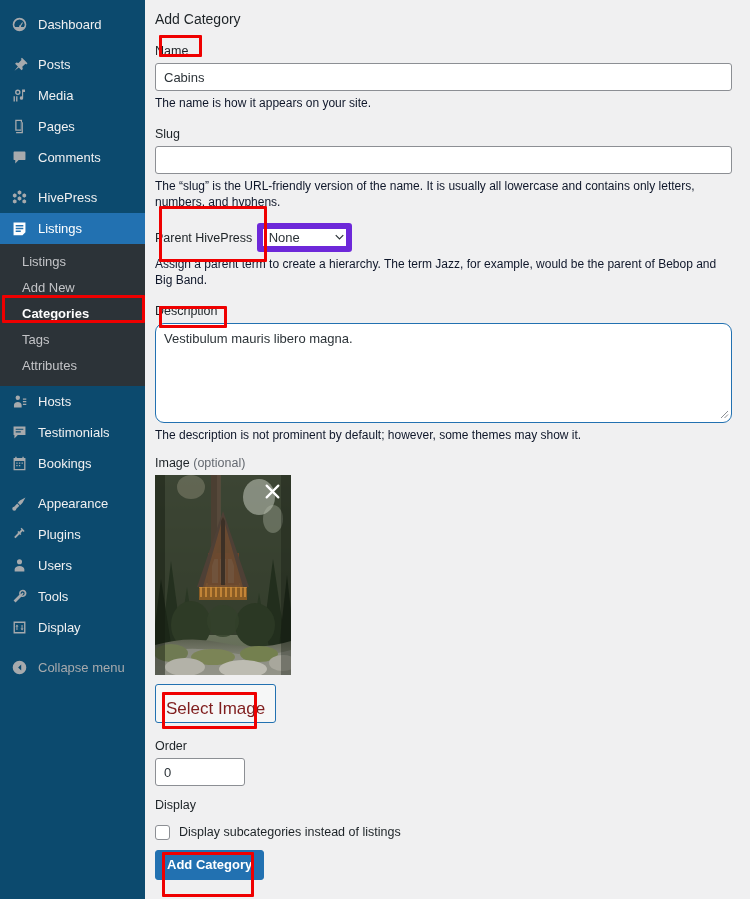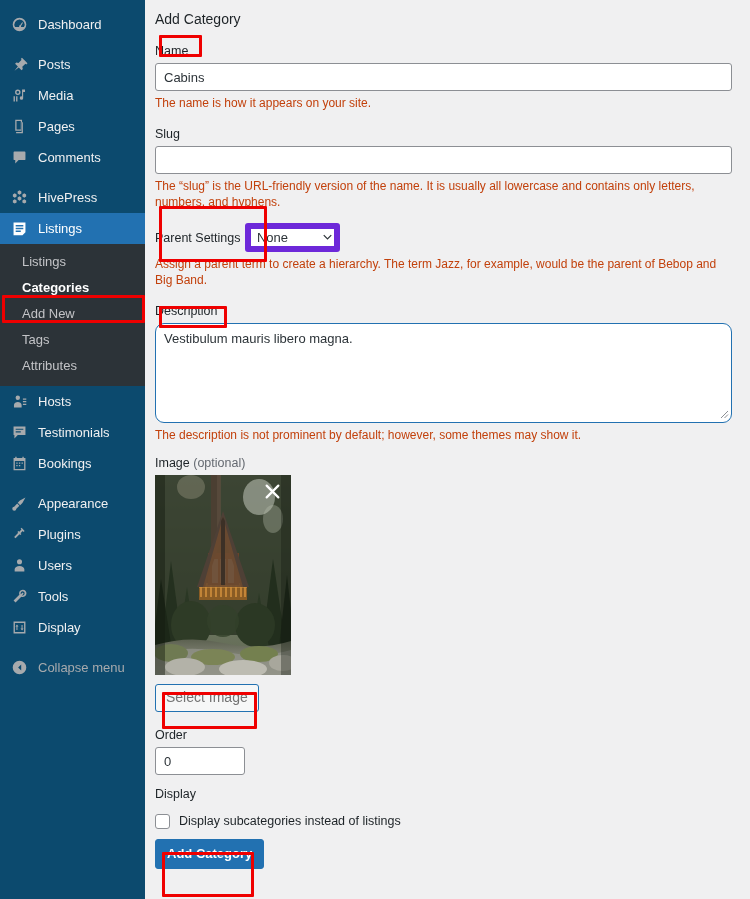--- a/index.html
+++ b/index.html
@@ -86,21 +86,21 @@
     border-radius: 3px;
     background: #fff;
     font-size: 13px;
     color: #2c3338;
     padding: 0 8px;
     font-family: "Liberation Sans", sans-serif;
     outline: none;
   }
   .fhelp {
     font-size: 12px;
-    color: #c2410c;
+    color: #0f172a;
     line-height: 16px;
     margin-top: 4px;
     max-width: 566px;
   }
   select.fselect {
     height: 29px;
     width: 95px;
     border: 6px solid #6d28d9;
     border-radius: 3px;
     background: #fff;
@@ -154,24 +154,24 @@
   .thumb .xbtn {
     position: absolute;
     top: 8px; right: 10px;
     width: 17px; height: 17px;
     cursor: pointer;
   }
   .btn-secondary {
     display: inline-block;
     border: 1px solid #2271b1;
     background: #f6f7f7;
-    color: #737373;
-    font-size: 14px;
+    color: #7f1d1d;
+    font-size: 17px;
     border-radius: 3px;
-    padding: 4px 10px 5px 10px;
+    padding: 15px 10px 5px 10px;
     line-height: 17px;
     font-family: "Liberation Sans", sans-serif;
     cursor: pointer;
   }
   .btn-primary {
     display: inline-block;
     border: 1px solid #2271b1;
     background: #2271b1;
     color: #fff;
     font-size: 13px;
@@ -277,22 +277,22 @@
         <svg width="17" height="17" viewBox="0 0 20 20" fill="currentColor">
             <path d="M3 3h14v11.5L13.5 18H3V3zm2.5 3v1.6h9V6h-9zm0 3.2v1.6h9V9.2h-9zm0 3.2v1.6h6v-1.6h-6z"></path>
           </svg>
       </span>
       <span class="mlabel">Listings</span>
 
     </div>
 
     <div id="submenu">
       <span class="sub-item">Listings</span>
+      <span class="sub-item">Add New</span>
       <span class="sub-item current">Categories</span>
-      <span class="sub-item">Add New</span>
       <span class="sub-item">Tags</span>
       <span class="sub-item">Attributes</span>
     </div>
 
     <div class="menu-item">
       <span class="ico">
         <svg width="17" height="17" viewBox="0 0 20 20" fill="currentColor">
             <path d="M8 3a2.6 2.6 0 100 5.2A2.6 2.6 0 008 3zM3.5 17v-3c0-2 2.4-3.3 4.5-3.3s4.5 1.3 4.5 3.3v3h-9zM14 6.5h4V8h-4V6.5zm0 3h4V11h-4V9.5zm0 3h4V14h-4v-1.5z"></path>
           </svg>
       </span>
@@ -387,21 +387,21 @@
       <div class="fhelp">The name is how it appears on your site.</div>
     </div>
 
     <div class="field">
       <span class="flabel">Slug</span>
       <input class="finput" type="text" value="" style="">
       <div class="fhelp">The “slug” is the URL-friendly version of the name. It is usually all lowercase and contains only letters, numbers, and hyphens.</div>
     </div>
 
     <div class="field">
-      <span class="flabel">Parent Settings</span>
+      <span class="flabel">Parent HivePress</span>
       <span class="select-wrap">
         <select class="fselect">
           <option>None</option>
         </select>
         <svg class="chev" viewBox="0 0 12 8">
           <path d="M1 1.5L6 6.5L11 1.5" stroke="#2c3338" stroke-width="1.6" fill="none"></path>
         </svg>
       </span>
       <div class="fhelp">Assign a parent term to create a hierarchy. The term Jazz, for example, would be the parent of Bebop and Big Band.</div>
     </div>

